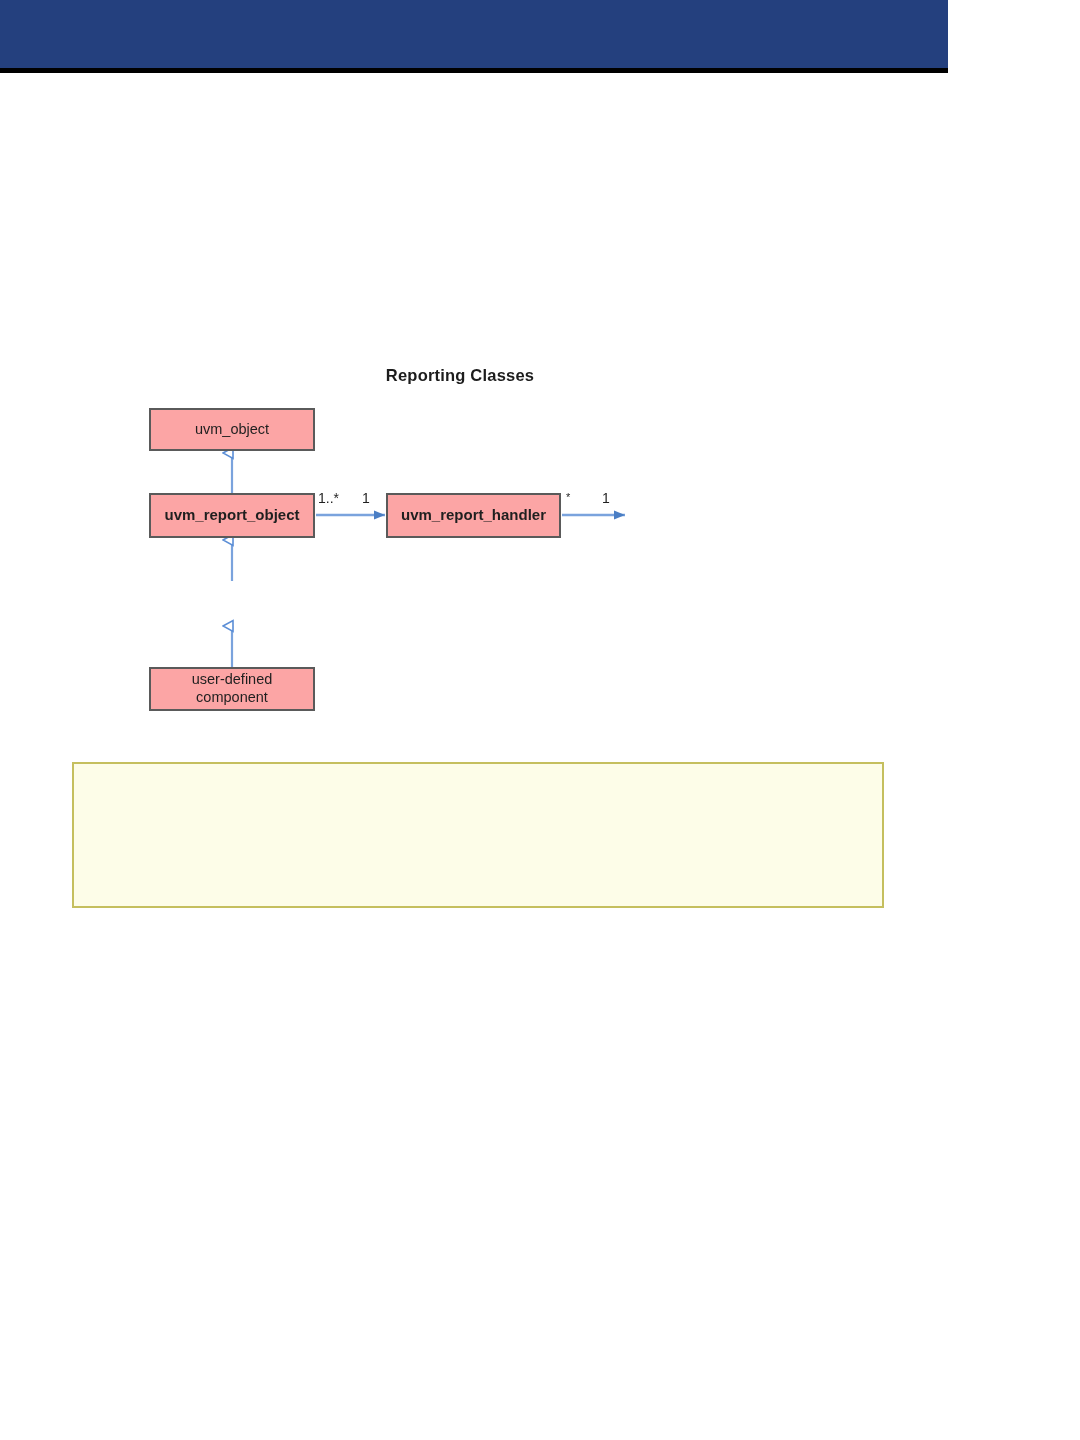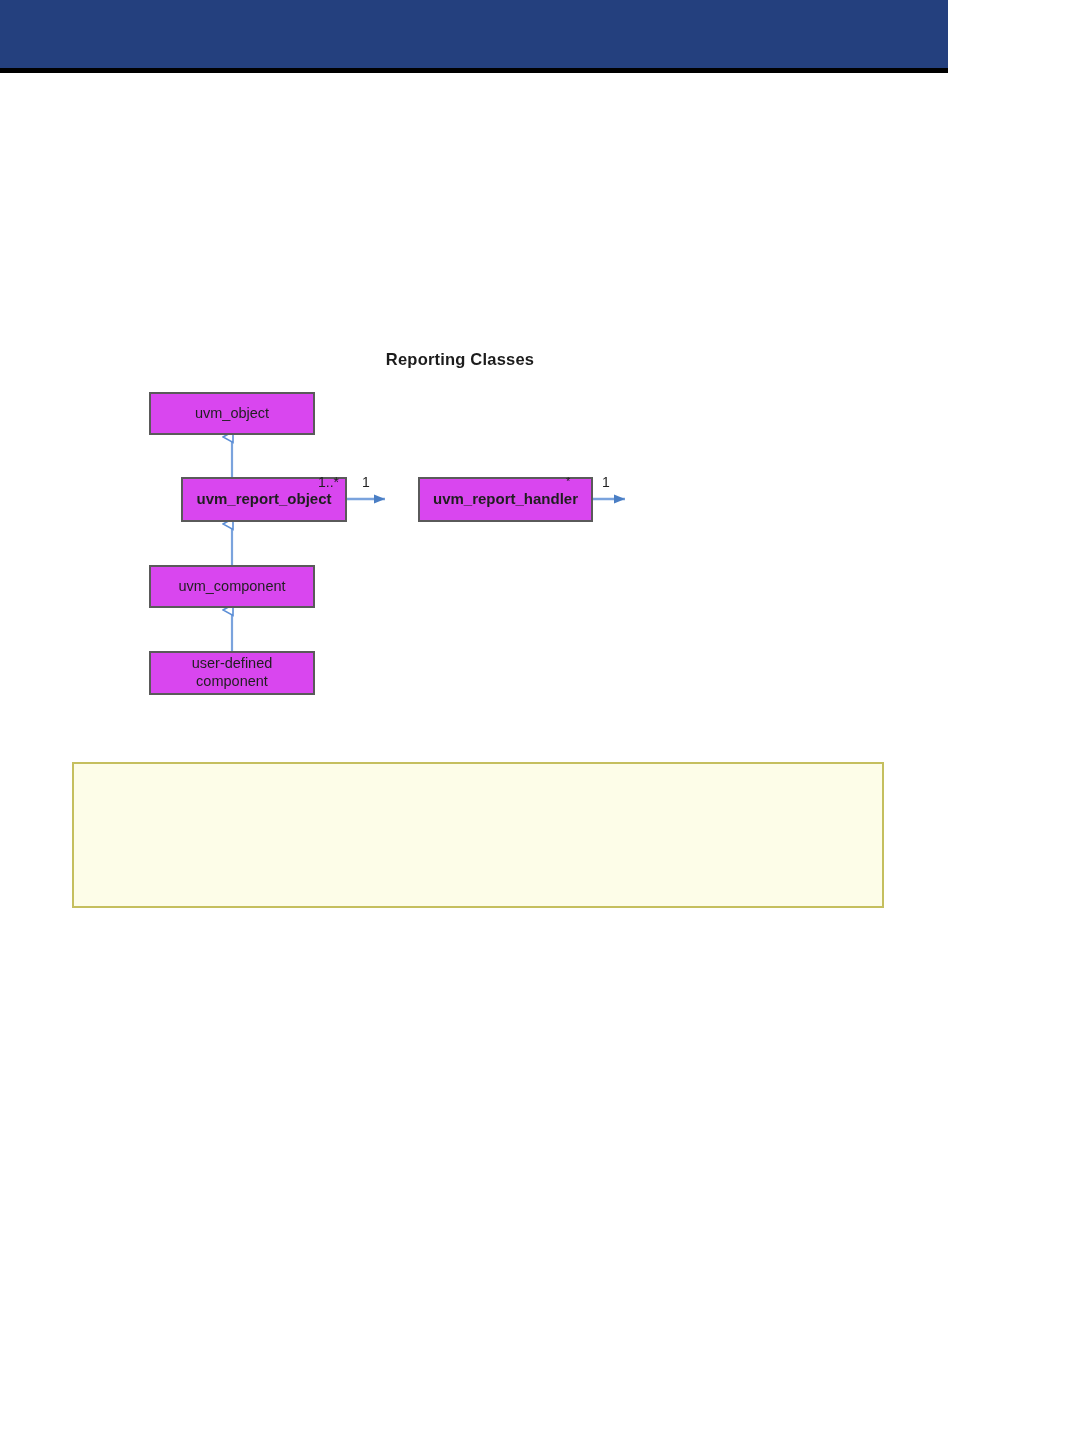--- a/index.html
+++ b/index.html
@@ -30,56 +30,55 @@
     top: 68px;
     width: 948px;
     height: 5px;
     background: #000000;
   }
 
   
   #figure {
     position: absolute;
     left: 0;
-    top: 0;
+    top: 16px;
     width: 1080px;
     height: 1111px;
   }
   #figure-title {
     position: absolute;
     left: 0;
     top: 350px;
     width: 920px;
     text-align: center;
     font-size: 16.5px;
     font-weight: bold;
     color: #1c1c1c;
     letter-spacing: 0.2px;
     font-family: "Liberation Sans", sans-serif;
   }
 
   .uml-box {
     position: absolute;
     box-sizing: border-box;
-    background: #d946ef;
+    background: #fca5a5;
     border: 2px solid #5a5a5a;
     display: flex;
     align-items: center;
     justify-content: center;
     text-align: center;
     color: #1f1f1f;
     font-family: "Liberation Sans", sans-serif;
     font-size: 14.5px;
     line-height: 1.22;
     z-index: 3;
   }
   .uml-box.bold {
     font-weight: bold;
     font-size: 15px;
-    margin-left: 32px;
   }
 
   
   #box-uvm-object       { left: 149px; top: 392px; width: 166px; height: 43px; }
   #box-uvm-report-object{ left: 149px; top: 477px; width: 166px; height: 45px; }
   #box-uvm-component    { left: 149px; top: 565px; width: 166px; height: 43px; }
   #box-user-defined     { left: 149px; top: 651px; width: 166px; height: 44px; align-items: center; }
   #box-uvm-report-handler { left: 386px; top: 477px; width: 175px; height: 45px; }
   #box-uvm-report-server  { left: 626px; top: 477px; width: 171px; height: 45px; }
 
@@ -159,23 +158,20 @@
   </svg>
 
   <div class="uml-box" id="box-uvm-object">
     <span>uvm_object</span>
   </div>
 
   <div class="uml-box bold" id="box-uvm-report-object">
     <span>uvm_report_object</span>
   </div>
 
-  <div class="uml-box" id="box-uvm-component">
-    <span>uvm_component</span>
-  </div>
 
   <div class="uml-box" id="box-user-defined">
     <span>
       <span>user-defined</span><br>
       <span>component</span>
     </span>
   </div>
 
   <div class="uml-box bold" id="box-uvm-report-handler">
     <span>uvm_report_handler</span>

